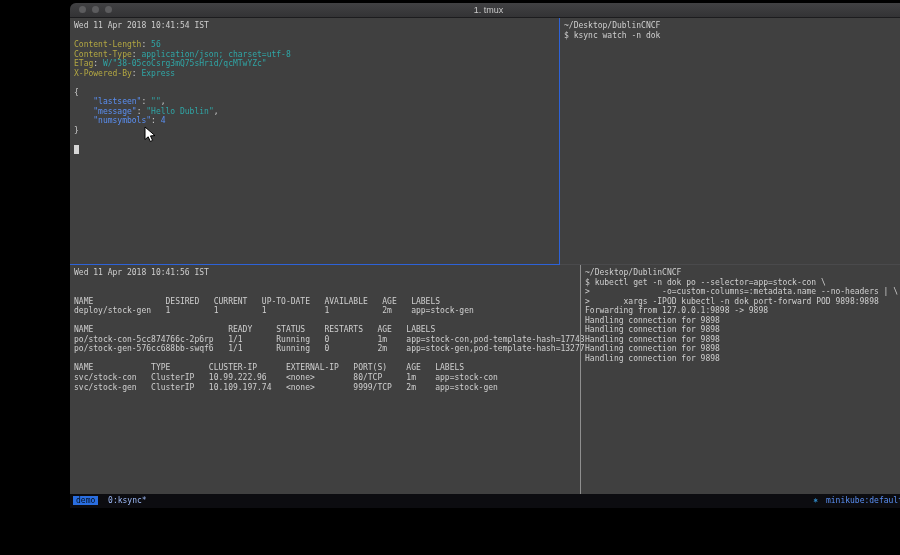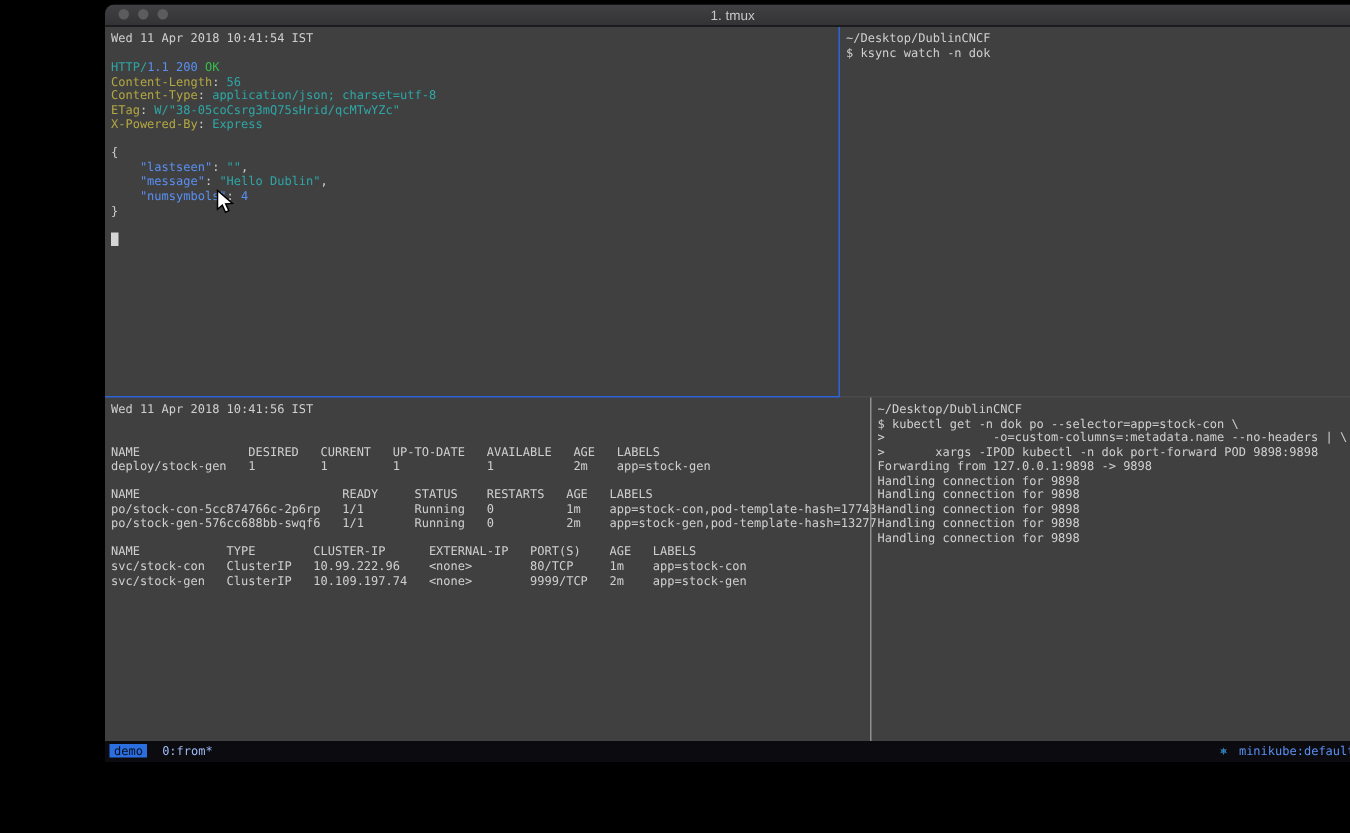--- a/index.html
+++ b/index.html
@@ -53,21 +53,20 @@
         <span class="dot"></span>
         <span class="dot"></span>
       </div>
       <div class="title">1. tmux</div>
     </div>
 
     <div class="term">
       <div class="pane pane-tl">
           <div class="tline"><span class="seg-fg">Wed 11 Apr 2018 10:41:54 IST</span></div>
           <div class="tline">&nbsp;</div>
-          <div class="tline"><span class="seg-cyan">HTTP/</span><span class="seg-blue">1.1 200</span><span class="seg-fg"> </span><span class="seg-green">OK</span></div>
           <div class="tline"><span class="seg-yellow">Content-Length</span><span class="seg-fg">: </span><span class="seg-cyan">56</span></div>
           <div class="tline"><span class="seg-yellow">Content-Type</span><span class="seg-fg">: </span><span class="seg-cyan">application/json; charset=utf-8</span></div>
           <div class="tline"><span class="seg-yellow">ETag</span><span class="seg-fg">: </span><span class="seg-cyan">W/"38-05coCsrg3mQ75sHrid/qcMTwYZc"</span></div>
           <div class="tline"><span class="seg-yellow">X-Powered-By</span><span class="seg-fg">: </span><span class="seg-cyan">Express</span></div>
           <div class="tline">&nbsp;</div>
           <div class="tline"><span class="seg-fg">{</span></div>
           <div class="tline"><span class="seg-fg">    </span><span class="seg-blue">"lastseen"</span><span class="seg-fg">: </span><span class="seg-cyan">""</span><span class="seg-fg">,</span></div>
           <div class="tline"><span class="seg-fg">    </span><span class="seg-blue">"message"</span><span class="seg-fg">: </span><span class="seg-cyan">"Hello Dublin"</span><span class="seg-fg">,</span></div>
           <div class="tline"><span class="seg-fg">    </span><span class="seg-blue">"numsymbols"</span><span class="seg-fg">: </span><span class="seg-blue">4</span></div>
           <div class="tline"><span class="seg-fg">}</span></div>
@@ -107,21 +106,21 @@
         </div>
       <div class="vdiv-top"></div>
       <div class="hdiv-left"></div>
       <div class="hdiv-right"></div>
       <div class="vdiv-bottom"></div>
     </div>
 
     <div class="statusbar">
       <div class="status-left">
         <span class="session">demo</span>
-        <span class="winlabel">0:from*</span>
+        <span class="winlabel">0:ksync*</span>
       </div>
       <div class="status-right">
         <span class="k8s-icon">⎈</span>
         <span class="context">minikube:default</span>
       </div>
     </div>
 
   </div>
 
   <svg class="mouse" width="12" height="18" viewBox="0 0 12 18">

